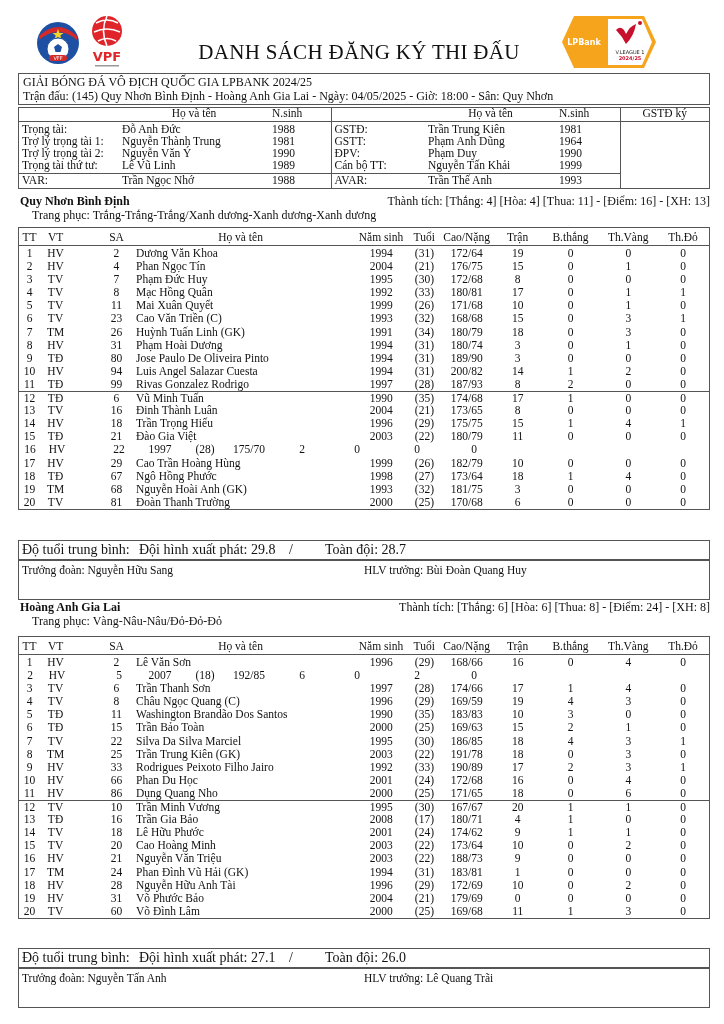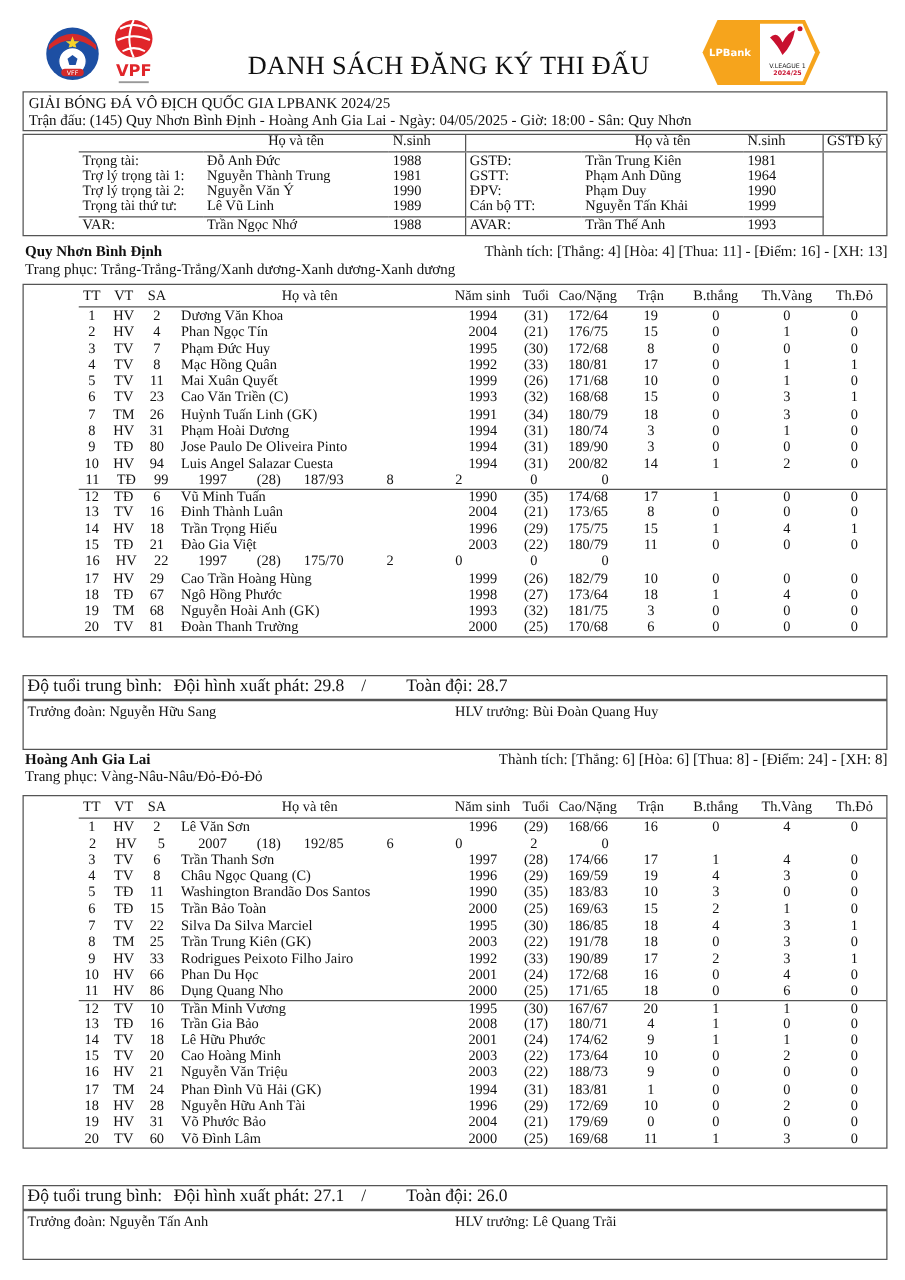--- a/index.html
+++ b/index.html
@@ -7,41 +7,41 @@
   body { font-family: "Liberation Serif", "DejaVu Serif", serif; color: #111; font-size: 11.5px; position: relative; overflow: hidden; }
 
   .logos-left { position: absolute; left: 36px; top: 14px; width: 90px; height: 56px; }
   .logo-vff { position: absolute; left: 0; top: 6px; width: 44px; height: 46px; }
   .logo-vpf { position: absolute; left: 52px; top: 0; width: 38px; height: 56px; }
   .logo-right { position: absolute; left: 560px; top: 14px; width: 98px; height: 56px; }
 
   .title { position: absolute; left: 0; width: 724px; top: 40px; text-align: center; font-size: 21px; letter-spacing: 0.3px; padding-left: 0px; }
   .title span { display: inline-block; margin-left: -6px; }
 
-  .box { position: absolute; border: 1.3px solid #555; padding-left: 44px; }
+  .box { position: absolute; border: 1.3px solid #555; }
   .hdr-box { left: 18px; top: 73px; width: 692px; height: 32px; padding: 1px 4px; line-height: 14px; font-size: 12px; }
 
   .off-box { left: 18px; top: 107px; width: 692px; height: 82px; }
   .off-box table { border-collapse: collapse; width: 100%; height: 100%; }
   .off-box td { padding: 0 3px; font-size: 11.5px; line-height: 11px; vertical-align: top; white-space: nowrap; }
   .off-head td { height: 13px; border-bottom: 1.3px solid #555; }
   .vline { border-left: 1.3px solid #555; }
   .off-var td { border-top: 1.3px solid #555; height: 15px; vertical-align: middle; }
 
   .team-name { position: absolute; left: 20px; font-weight: bold; font-size: 12px; }
   .team-record { position: absolute; right: 14px; font-size: 12px; }
-  .team-kit { position: absolute; left: 20px; font-size: 12px; }
+  .team-kit { position: absolute; left: 32px; font-size: 12px; }
 
   .roster { left: 18px; width: 692px; }
   .roster .row { display: flex; height: 13.1px; line-height: 13.1px; font-size: 11.5px; }
   .roster .hrow { height: 18px; line-height: 18px; border-bottom: 1.3px solid #555; }
   .roster .sep { border-top: 1.3px solid #555; }
   .c-tt { width: 22px; text-align: center; }
   .c-vt { width: 32px; text-align: center; }
-  .c-sa { width: 24px; text-align: center; }
+  .c-sa { width: 24px; text-align: center; margin-left: 34px; }
   .c-name { width: 234px; padding-left: 8px; }
   .c-name.h { text-align: center; padding-left: 0; }
   .c-ns { width: 58px; text-align: center; }
   .c-age { width: 32px; text-align: center; }
   .c-hw { width: 56px; text-align: center; }
   .c-mp { width: 50px; text-align: center; }
   .c-g { width: 60px; text-align: center; }
   .c-y { width: 60px; text-align: center; }
   .c-r { width: 54px; text-align: center; }
 
@@ -293,20 +293,21 @@
         <div class="c-hw">200/82</div>
         <div class="c-mp">14</div>
         <div class="c-g">1</div>
         <div class="c-y">2</div>
         <div class="c-r">0</div>
       </div>
       <div class="row">
         <div class="c-tt">11</div>
         <div class="c-vt">TĐ</div>
         <div class="c-sa">99</div>
+        <div class="c-name">Rivas Gonzalez Rodrigo</div>
         <div class="c-ns">1997</div>
         <div class="c-age">(28)</div>
         <div class="c-hw">187/93</div>
         <div class="c-mp">8</div>
         <div class="c-g">2</div>
         <div class="c-y">0</div>
         <div class="c-r">0</div>
       </div>
       <div class="row sep">
         <div class="c-tt">12</div>

